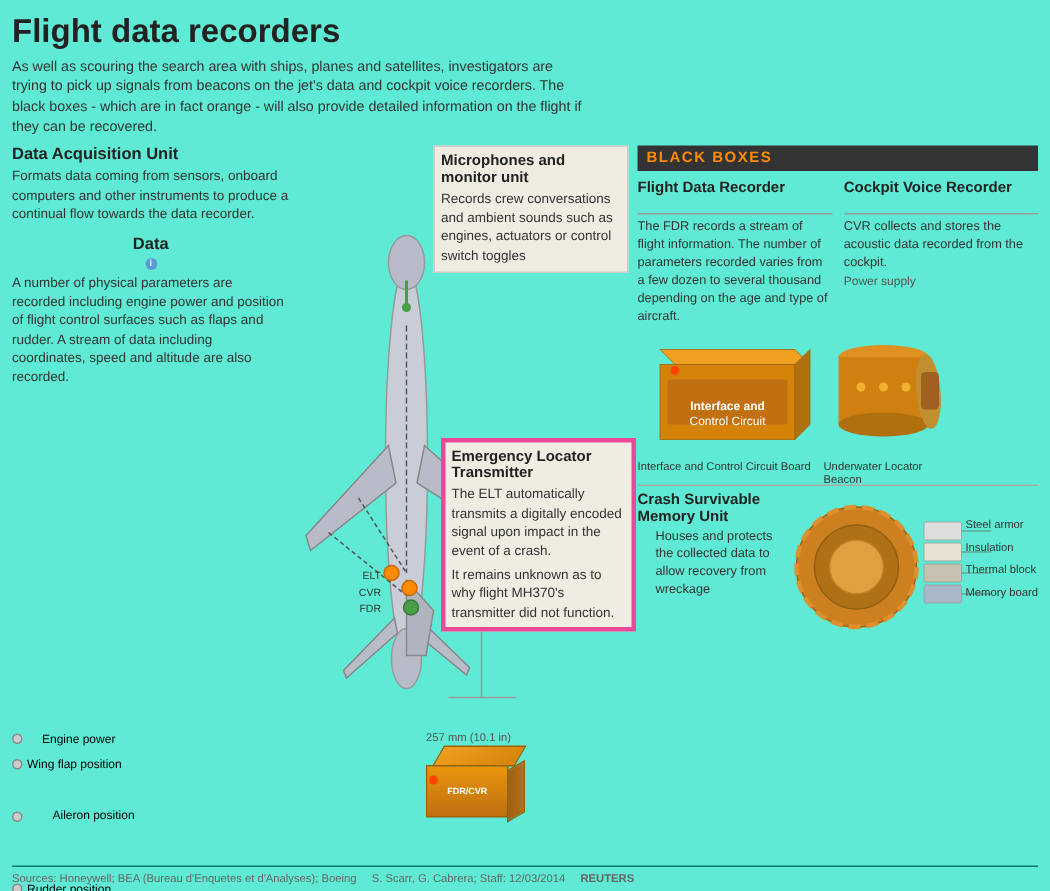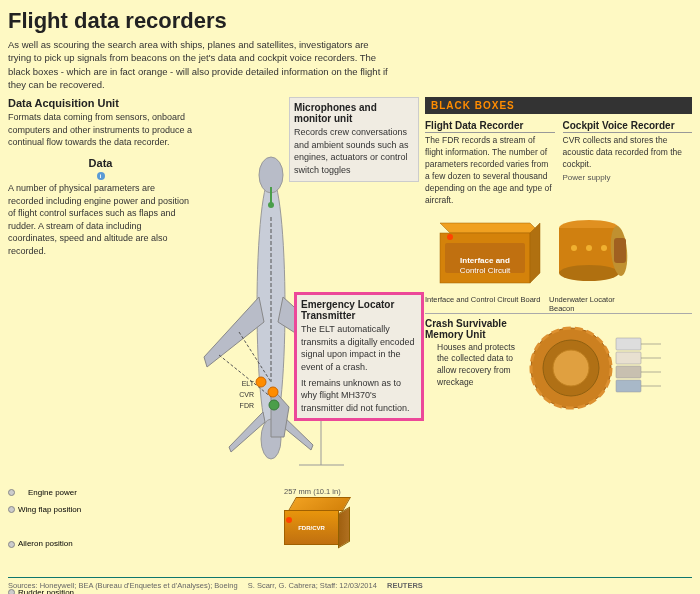--- a/index.html
+++ b/index.html
@@ -9,21 +9,21 @@
       font-family: Arial, sans-serif;
       font-size: 10px;
       background: #f5f0e8;
       overflow: hidden;
       position: relative;
     }
 
     .main-container {
       width: 700px;
       height: 594px;
-      background: #fef9c3;
+      background: #5eead4;
       padding: 8px;
       position: relative;
     }
 
     .header-title {
       font-size: 22px;
       font-weight: bold;
       color: #222;
       margin-bottom: 4px;
     }
@@ -83,21 +83,21 @@
       margin-bottom: 6px;
       text-transform: uppercase;
     }
 
     .recorder-title {
       font-size: 10px;
       font-weight: bold;
       color: #222;
       margin-bottom: 2px;
       border-bottom: 1px solid #999;
-      padding-bottom: 1px;
+      padding-bottom: 11px;
     }
 
     .recorder-text {
       font-size: 8.5px;
       color: #333;
       line-height: 1.4;
     }
 
     .crash-title {
       font-size: 10px;
@@ -177,21 +177,21 @@
 
       <div style="margin-top:auto; padding-top:8px;">
         <div style="display:flex; align-items:center; gap:13px; margin-bottom:8px;">
           <span class="annotation-dot"></span>
           <span style="font-size:8px;">Engine power</span>
         </div>
         <div style="display:flex; align-items:center; gap:3px; margin-bottom:25px;">
           <span class="annotation-dot"></span>
           <span style="font-size:8px;">Wing flap position</span>
         </div>
-        <div style="display:flex; align-items:flex-end; gap:3px; margin-bottom:40px;">
+        <div style="display:flex; align-items:flex-end; gap:20px; margin-bottom:40px;">
           <span class="annotation-dot"></span>
           <span style="font-size:8px;">Aileron position</span>
         </div>
         <div style="display:flex; align-items:center; gap:3px;">
           <span class="annotation-dot"></span>
           <span style="font-size:8px;">Rudder position</span>
         </div>
       </div>
     </div>
 
@@ -343,20 +343,26 @@
             <rect x="95" y="48" width="25" height="12" rx="1" fill="#c8c0b0" stroke="#999" stroke-width="0.5"></rect>
             <rect x="95" y="62" width="25" height="12" rx="1" fill="#a8b8c8" stroke="#999" stroke-width="0.5"></rect>
 
             <line x1="120" y1="26" x2="140" y2="26" stroke="#666" stroke-width="0.5"></line>
             <line x1="120" y1="40" x2="140" y2="40" stroke="#666" stroke-width="0.5"></line>
             <line x1="120" y1="54" x2="140" y2="54" stroke="#666" stroke-width="0.5"></line>
             <line x1="120" y1="68" x2="140" y2="68" stroke="#666" stroke-width="0.5"></line>
           </svg>
 
           
+          <div style="position:absolute; top:14px; right:0; font-size:7.5px; color:#333; line-height:2.0;">
+            <div>Steel armor</div>
+            <div>Insulation</div>
+            <div>Thermal block</div>
+            <div>Memory board</div>
+          </div>
         </div>
       </div>
 
     </div>
   </div>
 
   <div class="footer">
     <div>
       <span>Sources: Honeywell; BEA (Bureau d'Enquetes et d'Analyses); Boeing</span>
       <span style="margin-left:8px;">S. Scarr, G. Cabrera; Staff: 12/03/2014</span>

